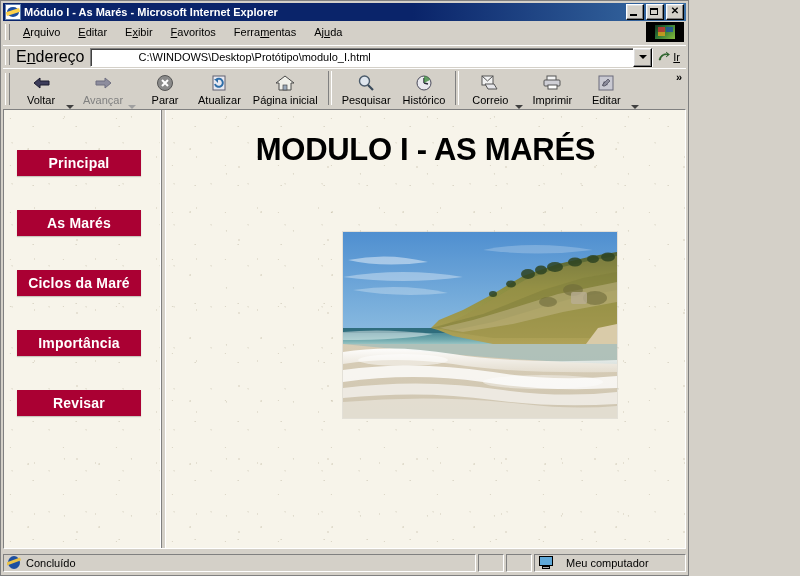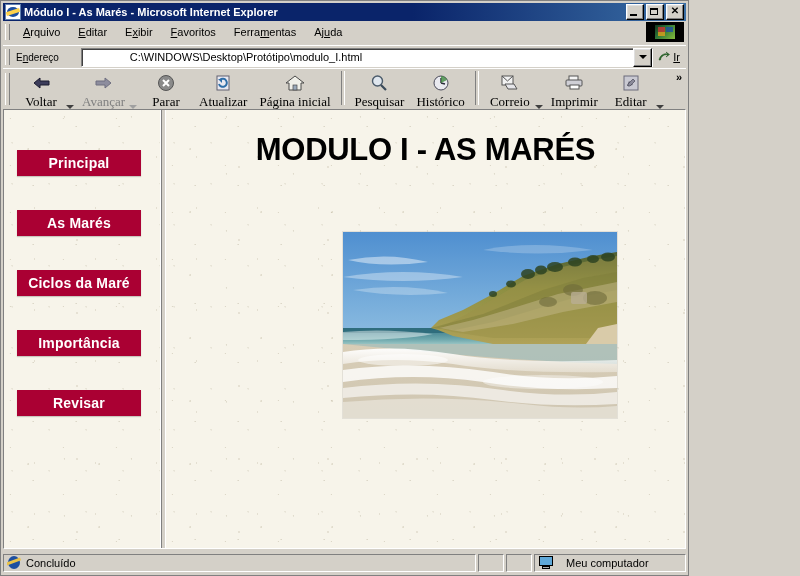--- a/index.html
+++ b/index.html
@@ -144,22 +144,22 @@
   .addrbar {
     position: absolute;
     left: 2px; top: 44px; right: 2px;
     height: 22px;
     background: #d4d0c8;
     display: flex;
     align-items: center;
     border-top: 1px solid #ffffff;
   }
   .addr-label {
-    font-size: 10px;
-    padding: 0 22px 0 2px;
+    font-size: 16px;
+    padding: 0 5px 0 2px;
     white-space: nowrap;
   }
   .addr-input-wrap {
     flex: 1;
     height: 19px;
     background: #ffffff;
     border: 1px solid;
     border-color: #808080 #ffffff #ffffff #808080;
     box-shadow: inset 1px 1px 0 #404040;
     display: flex;
@@ -227,25 +227,24 @@
     justify-content: flex-start;
     padding: 3px 6px 0 6px;
     min-width: 42px;
     position: relative;
   }
   .tool .ico {
     width: 22px; height: 21px;
     display:flex; align-items:center; justify-content:center;
   }
   .tool .lbl {
-    font-size: 13px;
+    font-size: 11px;
     color: #000;
     margin-top: 1px;
     white-space: nowrap;
-    font-family: Liberation Serif, serif;
   }
   .tool.disabled .lbl { color: #808080; }
   .tool-caret {
     align-self: flex-end;
     margin: 14px 2px 0 -2px;
     width: 0; height: 0;
     border-left: 4px solid transparent;
     border-right: 4px solid transparent;
     border-top: 4px solid #404040;
   }

